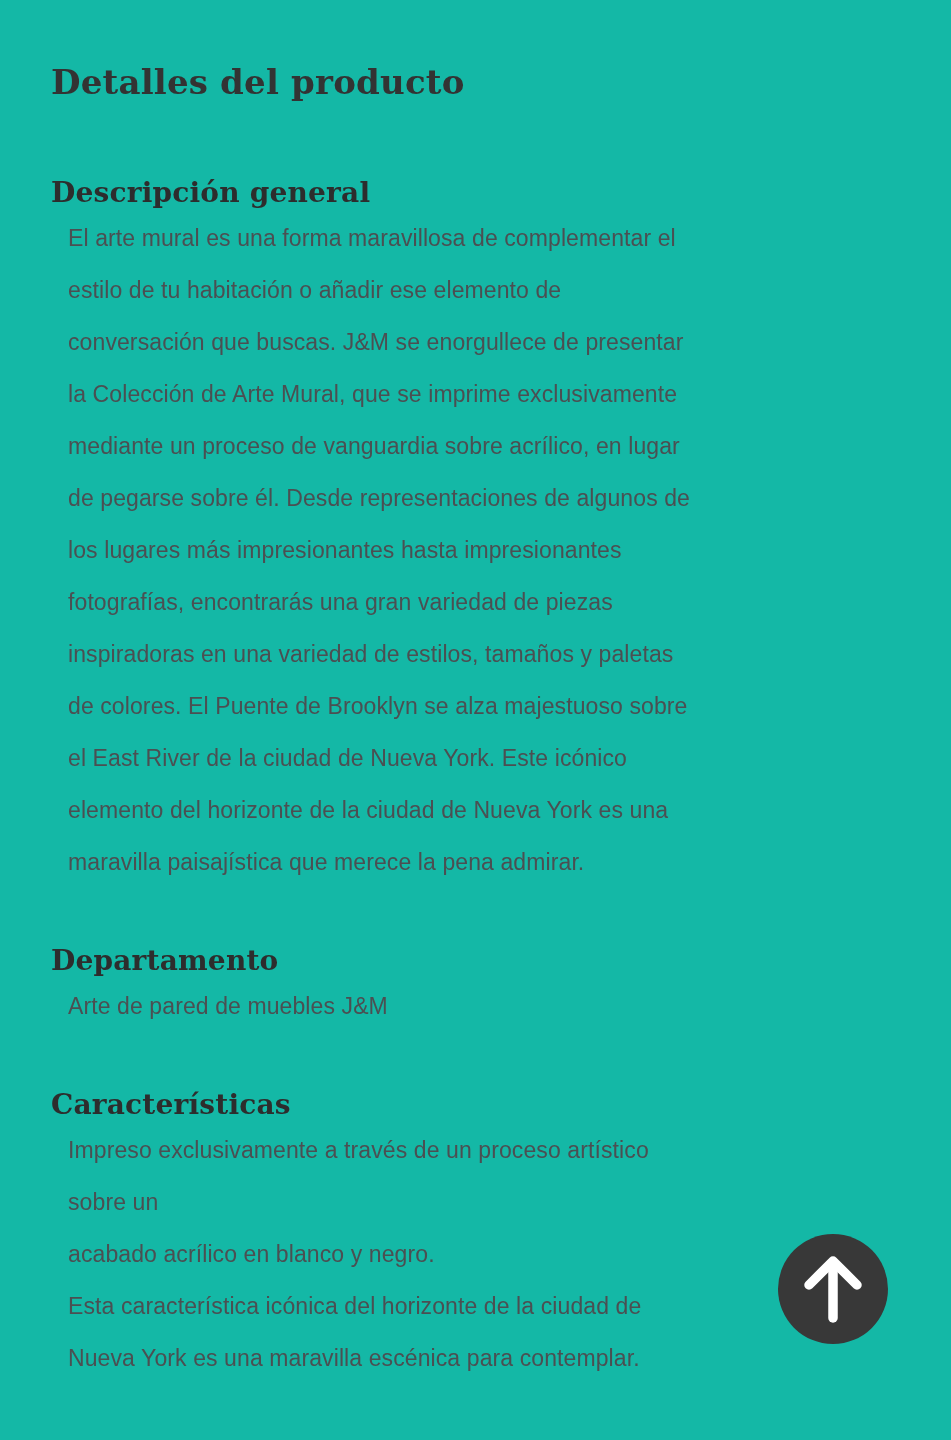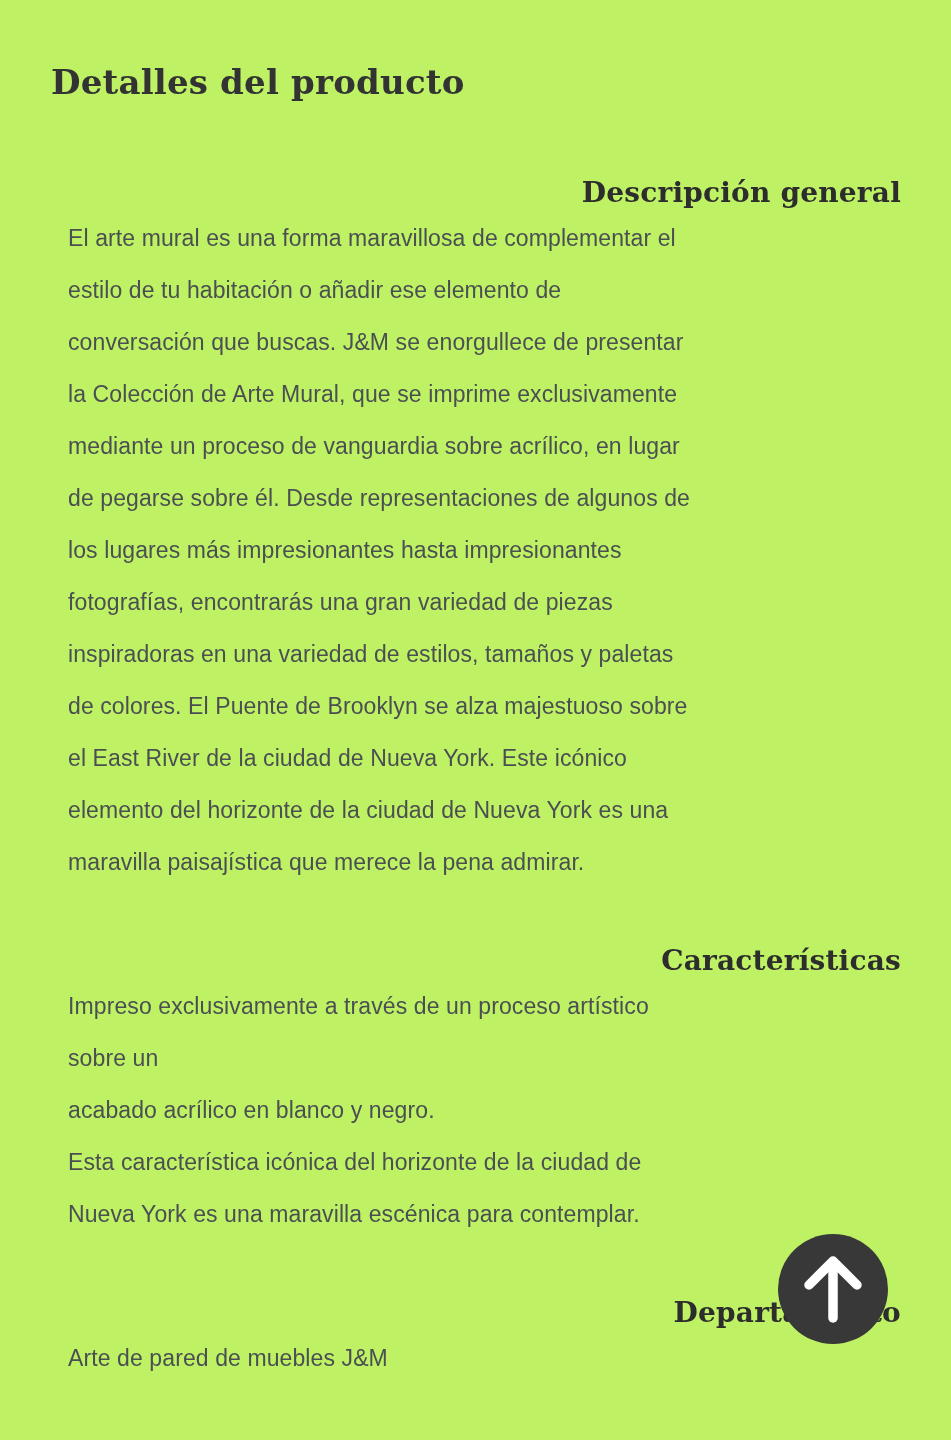--- a/index.html
+++ b/index.html
@@ -8,21 +8,21 @@
     background: #ffffff;
     width: 951px;
     height: 1440px;
     overflow: hidden;
     font-family: "Liberation Sans", sans-serif;
   }
   .page {
     position: relative;
     width: 951px;
     height: 1440px;
-    background: #bef264;
+    background: #14b8a6;
     box-sizing: border-box;
     padding: 60px 50px 0 51px;
   }
   .page-title {
     font-family: "DejaVu Serif", serif;
     font-weight: 700;
     font-size: 34px;
     line-height: 1.3;
     color: #333333;
     margin: 0 0 70px 0;
@@ -31,21 +31,20 @@
   .section { margin: 0; }
   .section + .section { margin-top: 54px; }
   .section-heading {
     font-family: "DejaVu Serif", serif;
     font-weight: 700;
     font-size: 28px;
     line-height: 38px;
     color: #2d2d2d;
     margin: 0;
     letter-spacing: 0.2px;
-    text-align: right;
   }
   .section-body {
     font-family: "Liberation Sans", sans-serif;
     font-size: 23px;
     line-height: 52px;
     color: #4b4f52;
     margin: 0;
     padding-left: 17px;
     white-space: pre-line;
     letter-spacing: 0.1px;
@@ -85,31 +84,31 @@
 los lugares más impresionantes hasta impresionantes
 fotografías, encontrarás una gran variedad de piezas
 inspiradoras en una variedad de estilos, tamaños y paletas
 de colores. El Puente de Brooklyn se alza majestuoso sobre
 el East River de la ciudad de Nueva York. Este icónico
 elemento del horizonte de la ciudad de Nueva York es una
 maravilla paisajística que merece la pena admirar.</p>
   </div>
 
   <div class="section">
+    <h2 class="section-heading">Departamento</h2>
+    <p class="section-body">Arte de pared de muebles J&amp;M</p>
+  </div>
+
+  <div class="section">
     <h2 class="section-heading">Características</h2>
     <p class="section-body">Impreso exclusivamente a través de un proceso artístico
 sobre un
 acabado acrílico en blanco y negro.
 Esta característica icónica del horizonte de la ciudad de
 Nueva York es una maravilla escénica para contemplar.</p>
-  </div>
-
-  <div class="section">
-    <h2 class="section-heading">Departamento</h2>
-    <p class="section-body">Arte de pared de muebles J&amp;M</p>
   </div>
 
   <button class="back-to-top">
     <span>
       <svg width="110" height="110" viewBox="0 0 110 110" aria-hidden="true">
         <g fill="none" stroke="#ffffff" stroke-width="9.5" stroke-linecap="round" stroke-linejoin="round">
           <line x1="55" y1="84" x2="55" y2="30"></line>
           <polyline points="31,51 55,27 79,51"></polyline>
         </g>
       </svg>

